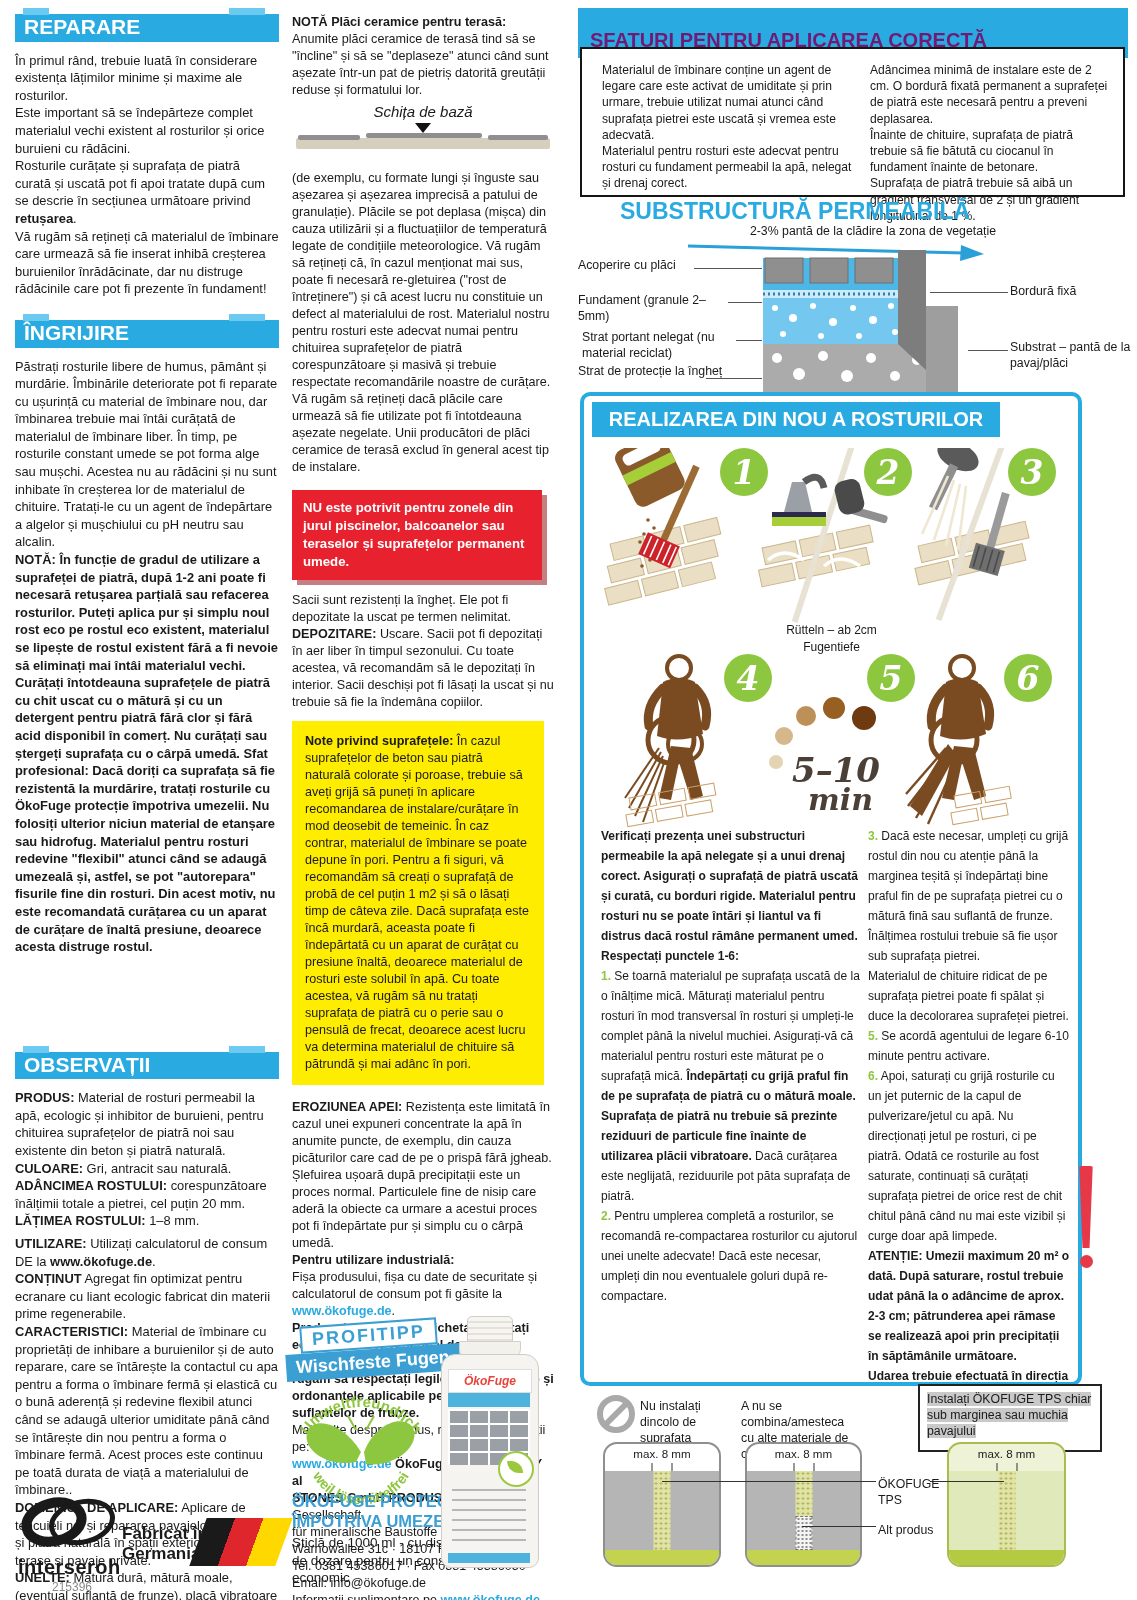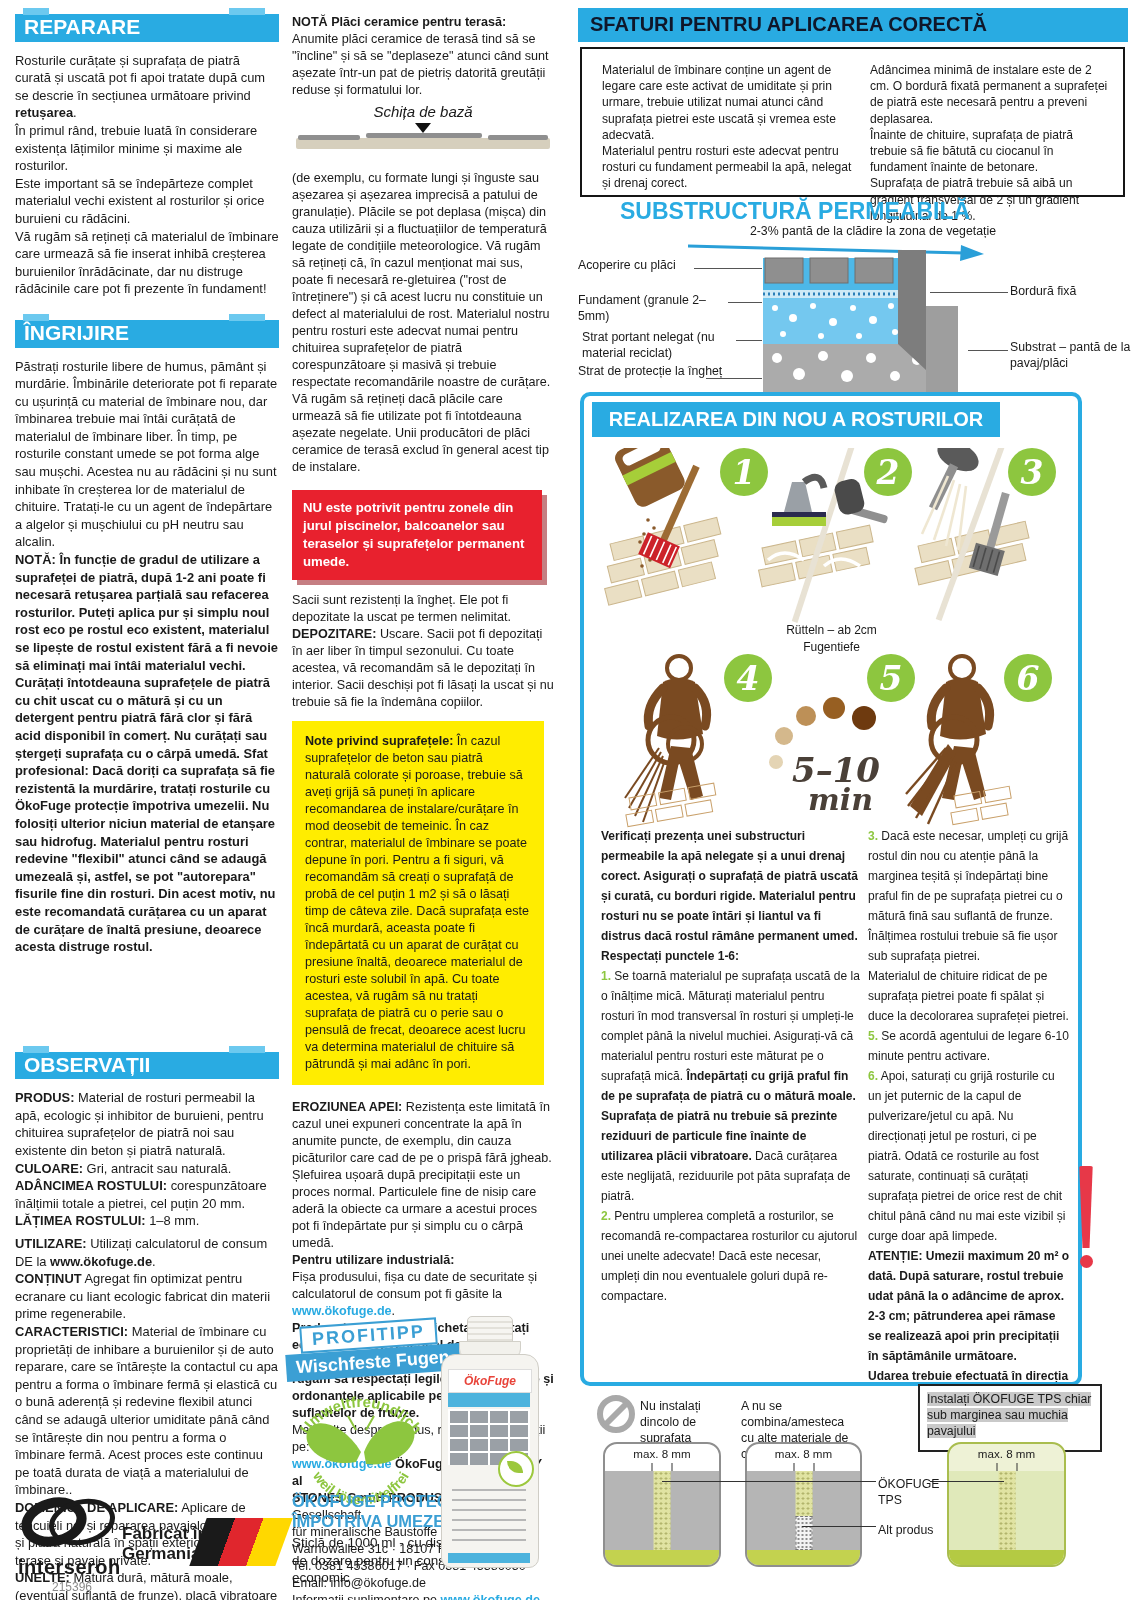--- a/index.html
+++ b/index.html
@@ -25,22 +25,22 @@
   .skbar{position:absolute;left:4px;right:4px;top:16px;height:11px;background:#d6cfbd;border-radius:2px;}
   .seg{position:absolute;height:5px;background:#8f8f8f;border-radius:2px;}
   .seg1{left:2px;top:-3px;width:62px;}
   .seg2{left:70px;top:-5px;width:116px;}
   .seg3{right:2px;top:-3px;width:60px;}
   
   .redbox{background:#e8212e;color:#fff;font-weight:bold;font-size:13.2px;line-height:18px;
           padding:9px 11px;margin:14px 0 12px;box-shadow:5px 5px 0 rgba(150,20,28,.55);width:228px;}
   .yellowbox{background:#ffed00;padding:12px 13px;margin:10px 0 14px;width:226px;}
   
-  .tips-ban{position:absolute;left:0;top:8px;width:538px;background:#29abe2;color:#0f172a;
-            font-weight:bold;font-size:20px;padding:5px 0 6px 12px;}
+  .tips-ban{position:absolute;left:0;top:8px;width:538px;background:#29abe2;color:#701a75;
+            font-weight:bold;font-size:20px;padding:21px 0 6px 12px;}
   .tips-box{position:absolute;left:2px;top:47px;width:541px;height:146px;border:2px solid #151515;background:#fff;}
   .tc{position:absolute;top:13px;font-size:12.1px;line-height:16.2px;}
   .tc1{left:20px;width:250px;}
   .tc2{left:288px;width:243px;}
   .sub-title{position:absolute;left:42px;top:198px;font-size:23px;font-weight:bold;color:#29abe2;}
   .sub-arrow-label{position:absolute;left:130px;top:224px;width:330px;text-align:center;font-size:12.3px;}
   .lead{position:absolute;border-top:1.4px solid #555;}
   .slabel{position:absolute;font-size:12.3px;line-height:15.5px;}
   
   .rbox{position:absolute;left:2px;top:392px;width:494px;height:986px;border:4px solid #29abe2;
@@ -117,23 +117,23 @@
   .inum{position:absolute;left:52px;top:1580px;font-size:12px;color:#8a8a8a;}
   a.lk{color:#29abe2;font-weight:bold;text-decoration:none;}
 </style>
 </head>
 <body>
 
 <div class="page">
 
   <div class="colL">
     <div class="ban"><span>REPARARE</span></div>
-    <p class="p"><span>Rosturile curățate și suprafața de piatră curată și uscată pot fi apoi tratate după cum se descrie în secțiunea următoare privind </span><span class="b">retușarea</span><span>.</span></p>
     <p class="p pre">În primul rând, trebuie luată în considerare existența lățimilor minime și maxime ale rosturilor.
 Este important să se îndepărteze complet materialul vechi existent al rosturilor și orice buruieni cu rădăcini.</p>
+    <p class="p"><span>Rosturile curățate și suprafața de piatră curată și uscată pot fi apoi tratate după cum se descrie în secțiunea următoare privind </span><span class="b">retușarea</span><span>.</span></p>
     <p class="p gap">Vă rugăm să rețineți că materialul de îmbinare care urmează să fie inserat inhibă creșterea buruienilor înrădăcinate, dar nu distruge rădăcinile care pot fi prezente în fundament!</p>
 
     <div class="ban" style="margin-top:22px;"><span>ÎNGRIJIRE</span></div>
     <p class="p">Păstrați rosturile libere de humus, pământ și murdărie. Îmbinările deteriorate pot fi reparate cu ușurință cu material de îmbinare nou, dar îmbinarea trebuie mai întâi curățată de materialul de îmbinare liber. În timp, pe rosturile constant umede se pot forma alge sau mușchi. Acestea nu au rădăcini și nu sunt inhibate în creșterea lor de materialul de chituire. Tratați-le cu un agent de îndepărtare a algelor și mușchiului cu pH neutru sau alcalin.</p>
     <p class="p b">NOTĂ: În funcție de gradul de utilizare a suprafeței de piatră, după 1-2 ani poate fi necesară retușarea parțială sau refacerea rosturilor. Puteți aplica pur și simplu noul rost eco pe rostul eco existent, materialul se lipește de rostul existent fără a fi nevoie să eliminați mai întâi materialul vechi. Curățați întotdeauna suprafețele de piatră cu chit uscat cu o mătură și cu un detergent pentru piatră fără clor și fără acid disponibil în comerț. Nu curățați sau ștergeți suprafața cu o cârpă umedă. Sfat profesional: Dacă doriți ca suprafața să fie rezistentă la murdărire, tratați rosturile cu ÖkoFuge protecție împotriva umezelii. Nu folosiți ulterior niciun material de etanșare sau hidrofug. Materialul pentru rosturi redevine "flexibil" atunci când se adaugă umezeală și, astfel, se pot "autorepara" fisurile fine din rosturi. Din acest motiv, nu este recomandată curățarea cu un aparat de curățare de înaltă presiune, deoarece acesta distruge rostul.</p>
 
     <div class="ban" style="margin-top:96px;"><span>OBSERVAȚII</span></div>
     <p class="p"><span class="b">PRODUS:</span><span> Material de rosturi permeabil la apă, ecologic și inhibitor de buruieni, pentru chituirea suprafețelor de piatră noi sau existente din beton și piatră naturală.</span></p>
     <p class="p"><span class="b">CULOARE:</span><span> Gri, antracit sau naturală.</span></p>
     <p class="p"><span class="b">ADÂNCIMEA ROSTULUI:</span><span> corespunzătoare înălțimii totale a pietrei, cel puțin 20 mm.</span></p>

